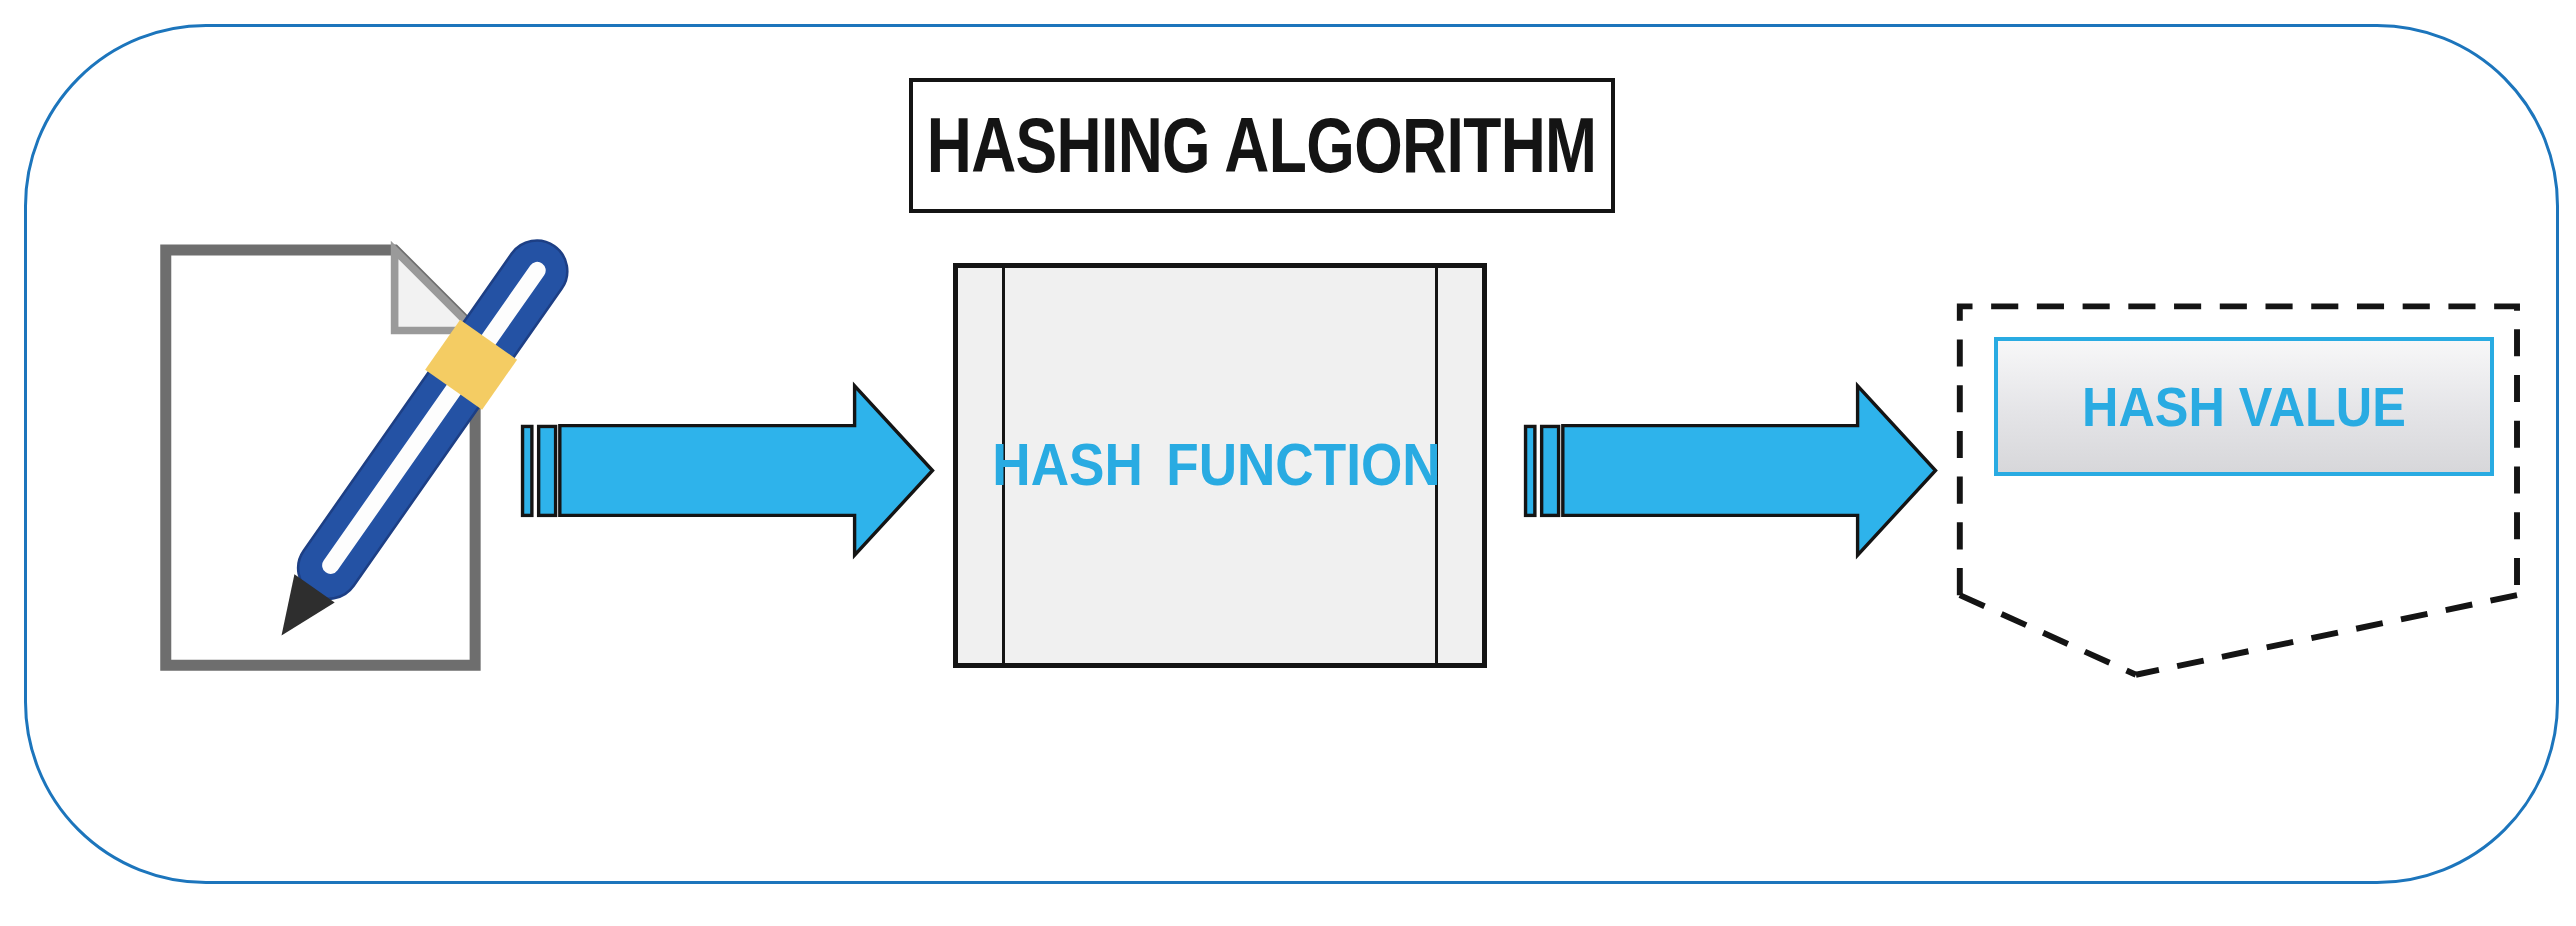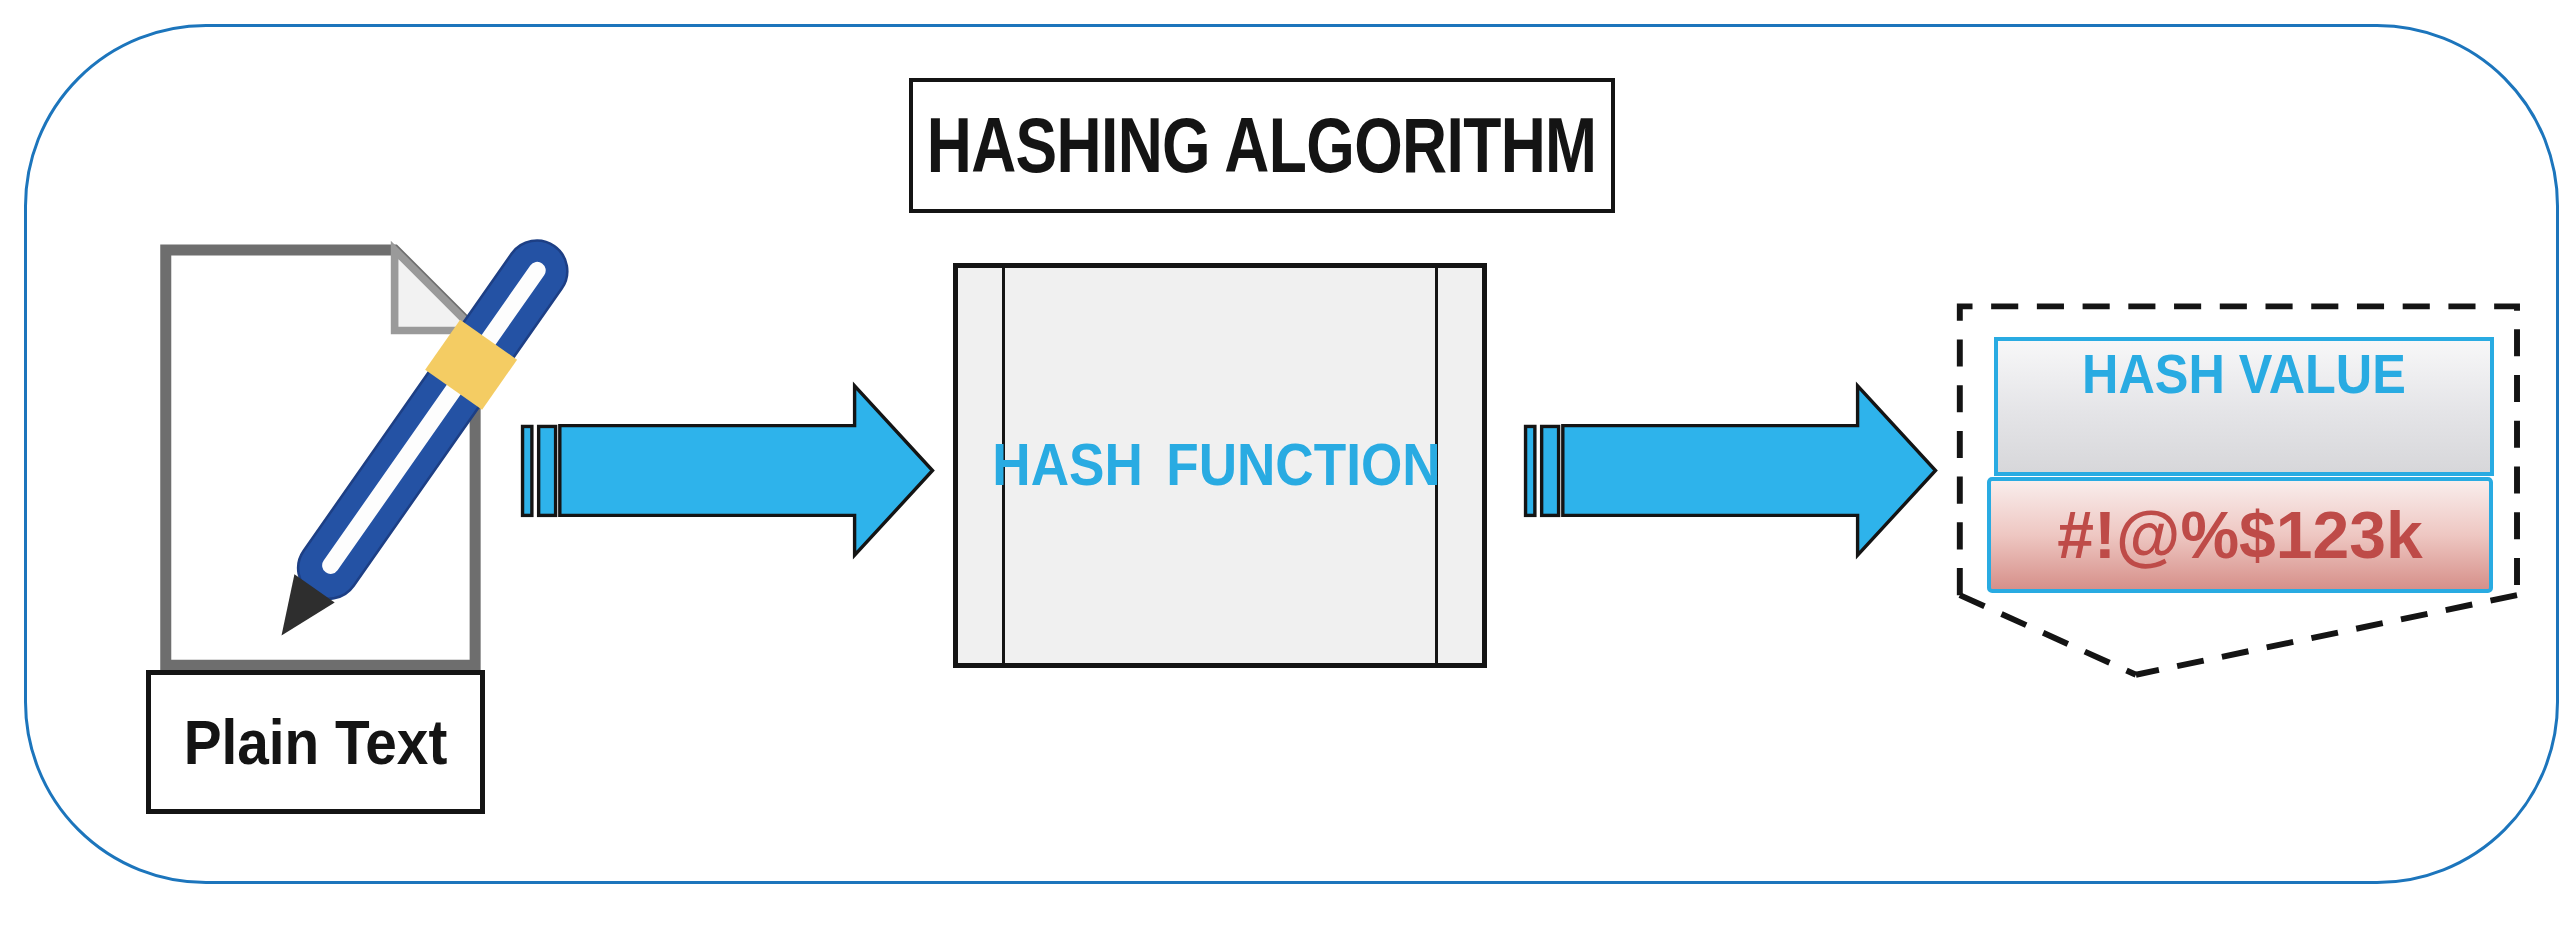--- a/index.html
+++ b/index.html
@@ -46,21 +46,21 @@
   .hash-box .vline.l{left:44px;} .hash-box .vline.r{right:44px;}
   .hash-box .txt{
     font-size:59px;font-weight:bold;color:#29ABE2;line-height:1.55;
     text-align:center;
   }
   
   .hash-value-box{
     left:1994px;top:337px;width:492px;height:131px;
     border:4.2px solid #29ABE2;
     background:linear-gradient(180deg,#f7f7f8 0%,#e4e4e7 55%,#d7d7da 100%);
-    display:flex;align-items:flex-start;justify-content:center;
+    display:flex;align-items:center;justify-content:center;
   }
   .hash-value-box .txt{font-size:56px;font-weight:bold;color:#29ABE2;}
   .hash-code-box{
     left:1987px;top:477px;width:498px;height:108px;
     border:4.2px solid #29ABE2;border-radius:5.1px;
     background:linear-gradient(180deg,#f9edec 0%,#eec7c2 50%,#d6908a 100%);
     display:flex;align-items:center;justify-content:center;
   }
   .hash-code-box .txt{font-size:66px;font-weight:bold;color:#BE4B48;}
   
@@ -105,23 +105,20 @@
 
       <g transform="translate(175,470) rotate(35)">
         <rect x="-36" y="-555" width="72" height="500" rx="36" fill="#2452A4" stroke="#1d3f85" stroke-width="3"></rect>
         <rect x="-10" y="-530" width="20" height="445" rx="10" fill="#fdfdfd"></rect>
         <rect x="-41" y="-420" width="82" height="72" fill="#F4CC63"></rect>
         <polygon points="-29,-62 29,-62 0,6" fill="#2e2e2e"></polygon>
       </g>
     </svg>
   </div>
 
-  <div class="abs plain-box">
-    <span class="txt cond">Plain Text</span>
-  </div>
 
   <div class="abs" style="left:509px;top:373px;width:432px;height:195px;">
     <svg width="432" height="195" viewBox="0 0 510 230">
       <g fill="#2EB3EB" stroke="#141414" stroke-width="4">
         <rect x="16" y="63" width="11" height="105"></rect>
         <rect x="35" y="63" width="20" height="105"></rect>
         <path d="M60,62 H408 V15 L500,115 L408,215 V168 H60 Z"></path>
       </g>
     </svg>
   </div>
@@ -149,19 +146,16 @@
         <path d="M22,358 L22,17 L680,17 L680,358"></path>
         <path d="M22,358 L230,452"></path>
         <path d="M680,358 L230,452"></path>
       </g>
     </svg>
   </div>
 
   <div class="abs hash-value-box">
     <span class="txt cond">HASH VALUE</span>
   </div>
-  <div class="abs hash-code-box">
-    <span class="txt">#!@%$123k</span>
-  </div>
 
 
 </div>
 
 
 </body></html>

